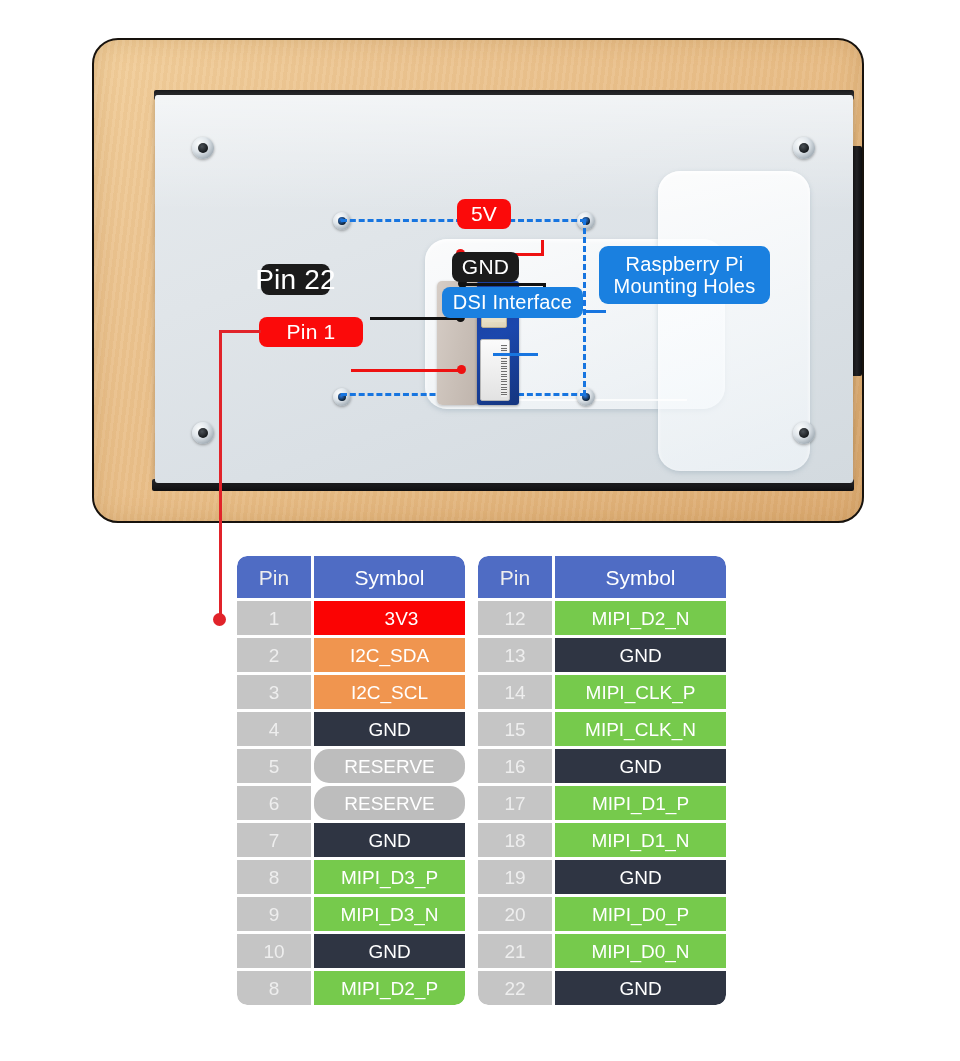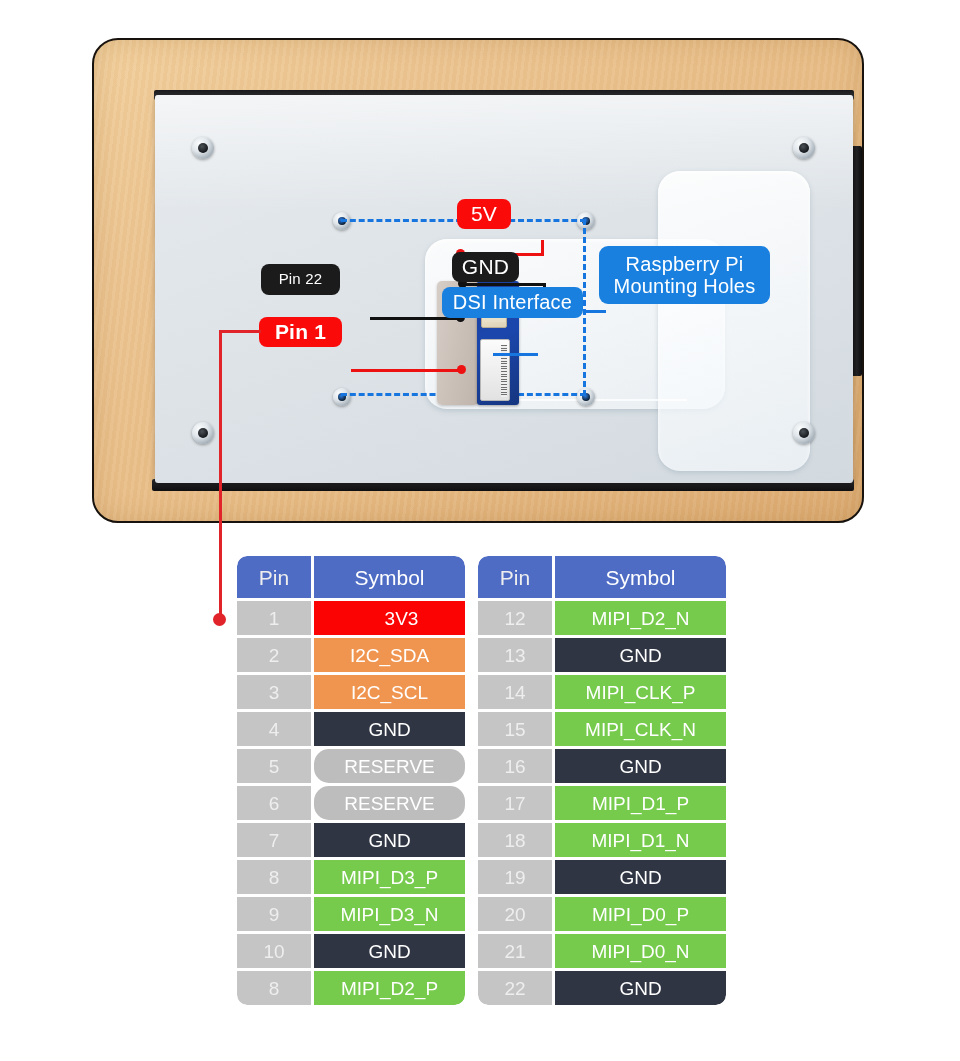--- a/index.html
+++ b/index.html
@@ -186,22 +186,22 @@
     line-height: 1.12;
     text-align:center;
     letter-spacing: 0.2px;
   }
   .badge.black { background:#1b1b1b; }
   .badge.red   { background:#fb0a0a; }
   .badge.blue  { background:#1a80e0; }
 
   #badge-5v      { left: 457px; top: 199px;  width: 54px;  height: 30px; font-size: 21px; }
   #badge-gnd     { left: 452px; top: 252px;  width: 67px;  height: 30px; font-size: 21px; }
-  #badge-pin22   { left: 261px; top: 264px;  width: 79px;  height: 31px; font-size: 15px; }
-  #badge-pin1    { left: 259px; top: 317px;  width: 83px;  height: 30px; font-size: 21px; font-weight: bold; }
+  #badge-pin22   { left: 261px; top: 264px;  width: 69px;  height: 31px; font-size: 28px; }
+  #badge-pin1    { left: 259px; top: 317px;  width: 104px;  height: 30px; font-size: 21px; }
   #badge-dsi     { left: 442px; top: 287px;  width: 141px; height: 31px; font-size: 20px; }
   #badge-rpi     { left: 599px; top: 246px;  width: 171px; height: 58px; font-size: 20px;
                    flex-direction: column; border-radius: 9px; }
 
   
   #red-pointer-v {
     position:absolute; left: 219px; top: 331px; width: 2.5px; height: 287px;
     background: #e1232a;
   }
   #red-pointer-h {

